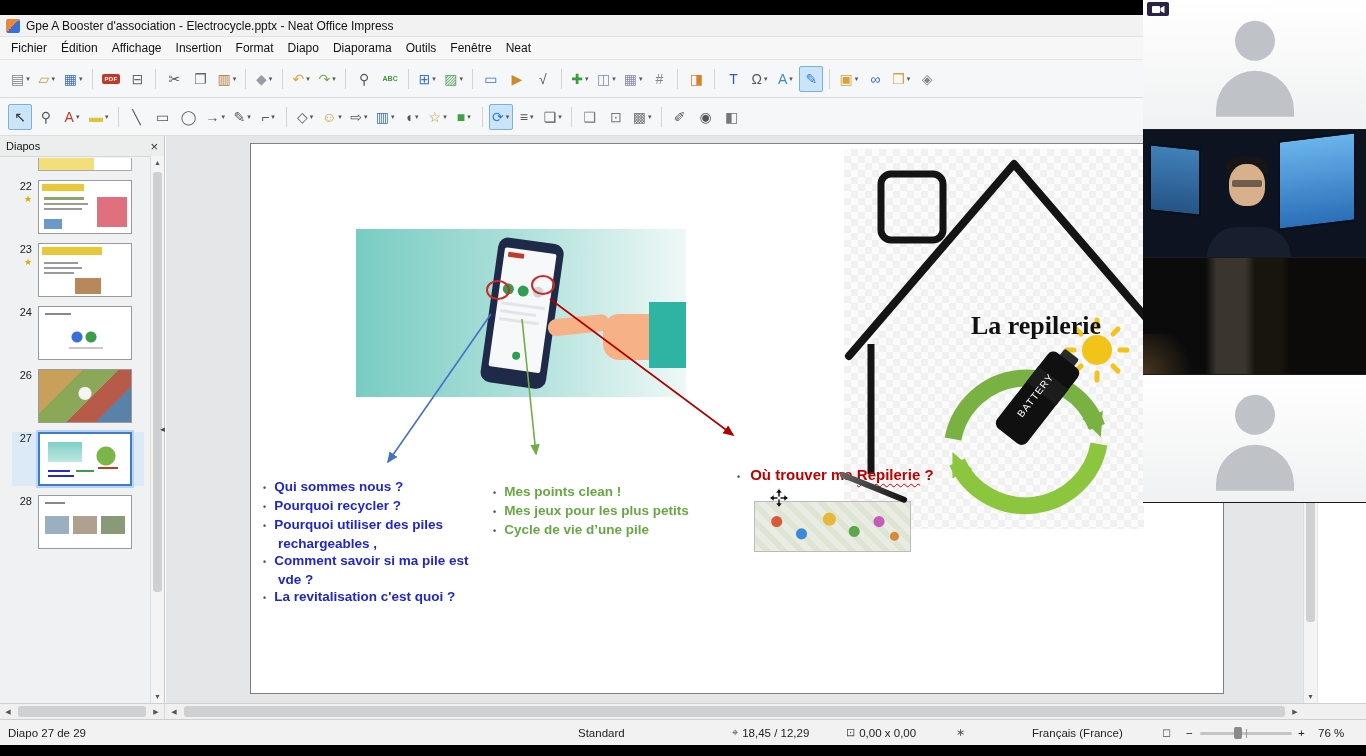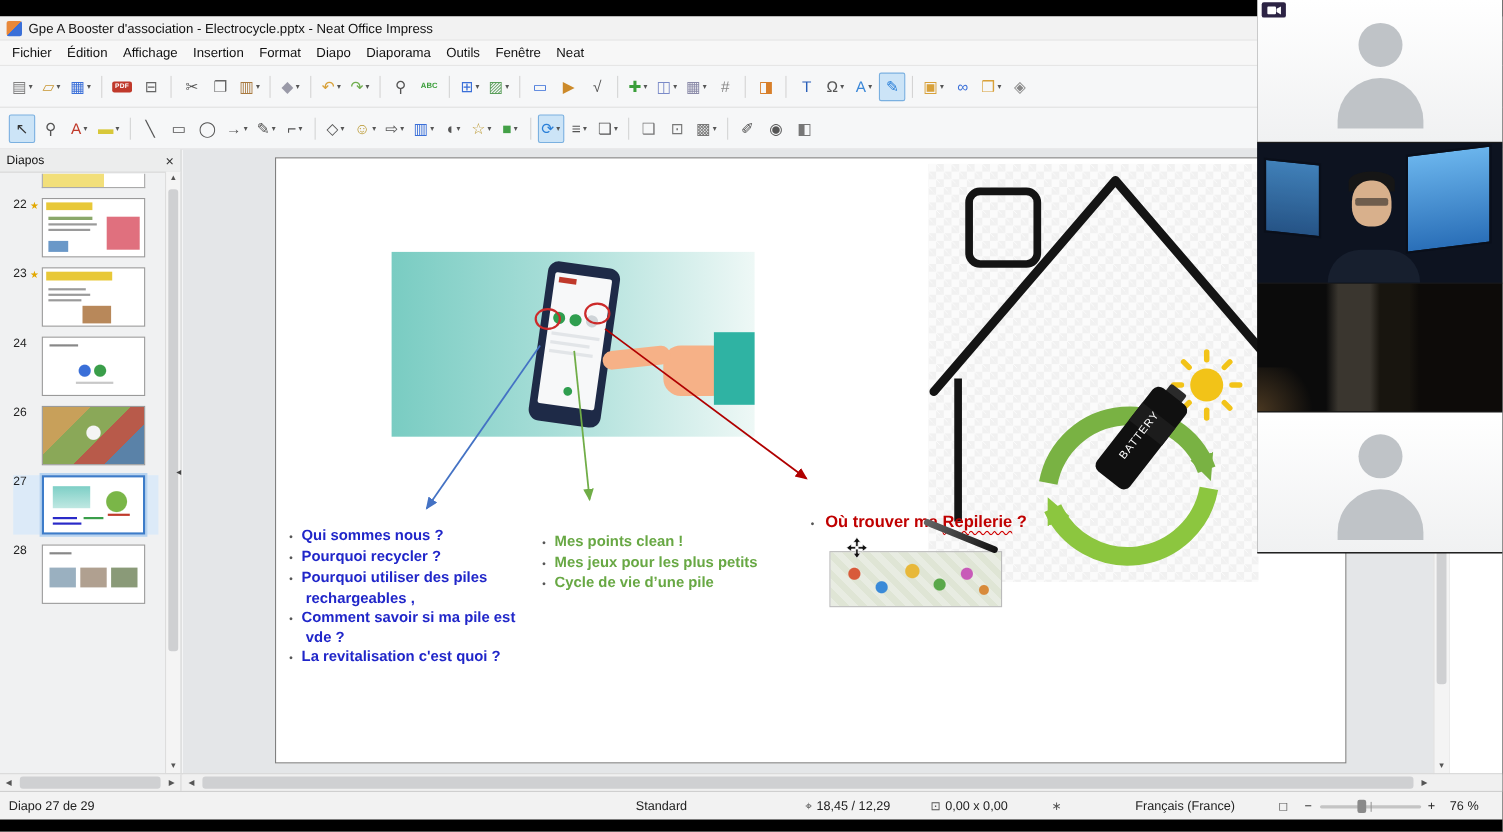--- a/index.html
+++ b/index.html
@@ -38,21 +38,21 @@
   
   .slides-panel{position:absolute;left:0;top:136px;width:165px;height:567px;background:#f0f1f2;
                 border-right:1px solid #c8c8c8;box-sizing:border-box;}
   .panel-header{height:20px;display:flex;align-items:center;justify-content:space-between;
                 padding:0 6px;font-size:11px;background:#eceded;border-bottom:1px solid #d8d8d8;}
   .panel-close{font-size:13px;color:#333;line-height:1;}
   .thumb-list{position:absolute;top:20px;left:0;right:14px;bottom:0;overflow:hidden;}
   .thumb-sliver{margin:2px 0 0 38px;width:94px;height:13px;border:1px solid #aaa;border-top:none;
                 background:linear-gradient(90deg,#f2df7a 0 60%,#fff 60%);box-sizing:border-box;}
   .thumb-row{display:flex;align-items:flex-start;gap:6px;margin:9px 6px 9px 12px;}
-  .thumb-meta{display:flex;flex-direction:row;align-items:flex-end;width:20px;gap:3px;}
+  .thumb-meta{display:flex;flex-direction:column;align-items:flex-end;width:20px;gap:3px;}
   .thumb-num{font-size:11px;color:#222;}
   .thumb-star{font-size:9px;color:#e2a800;line-height:1;}
   .thumb{width:94px;height:54px;background:#fff;border:1px solid #9a9a9a;box-sizing:border-box;}
   .thumb-row.selected{background:#dceaf8;}
   .thumb-row.selected .thumb{border:2px solid #3d7cc9;box-shadow:0 0 0 2px #b8d4f0;}
   .art22{background:linear-gradient(#e8c838,#e8c838) 3px 3px/42px 7px no-repeat,
          linear-gradient(#e0707e,#e0707e) 58px 16px/30px 30px no-repeat,
          linear-gradient(#8aa86a,#8aa86a) 5px 16px/40px 3px no-repeat,
          linear-gradient(#9a9a9a,#9a9a9a) 5px 22px/44px 2px no-repeat,
          linear-gradient(#9a9a9a,#9a9a9a) 5px 27px/38px 2px no-repeat,
@@ -533,20 +533,21 @@
           </g>
           <g transform="rotate(38 787 252)">
             <rect x="779" y="198" width="18" height="10" rx="2" fill="#2a2a2a"></rect>
             <rect x="769" y="206" width="38" height="96" rx="7" fill="#101010"></rect>
             <rect x="769" y="228" width="38" height="20" fill="#1c1c1c"></rect>
             <text x="793" y="258" font-size="10" fill="#ffffff" text-anchor="middle" letter-spacing="1" transform="rotate(-90 788 258)">BATTERY</text>
           </g>
         </g>
       </svg>
 
+      <div class="house-title">La repilerie</div>
 
       <ul class="blue-list">
         <li>Qui sommes nous ?</li>
         <li>Pourquoi recycler ?</li>
         <li>Pourquoi utiliser des piles rechargeables ,</li>
         <li>Comment savoir si ma pile est vde ?</li>
         <li>La revitalisation c'est quoi ?</li>
       </ul>
 
       <ul class="green-list">

